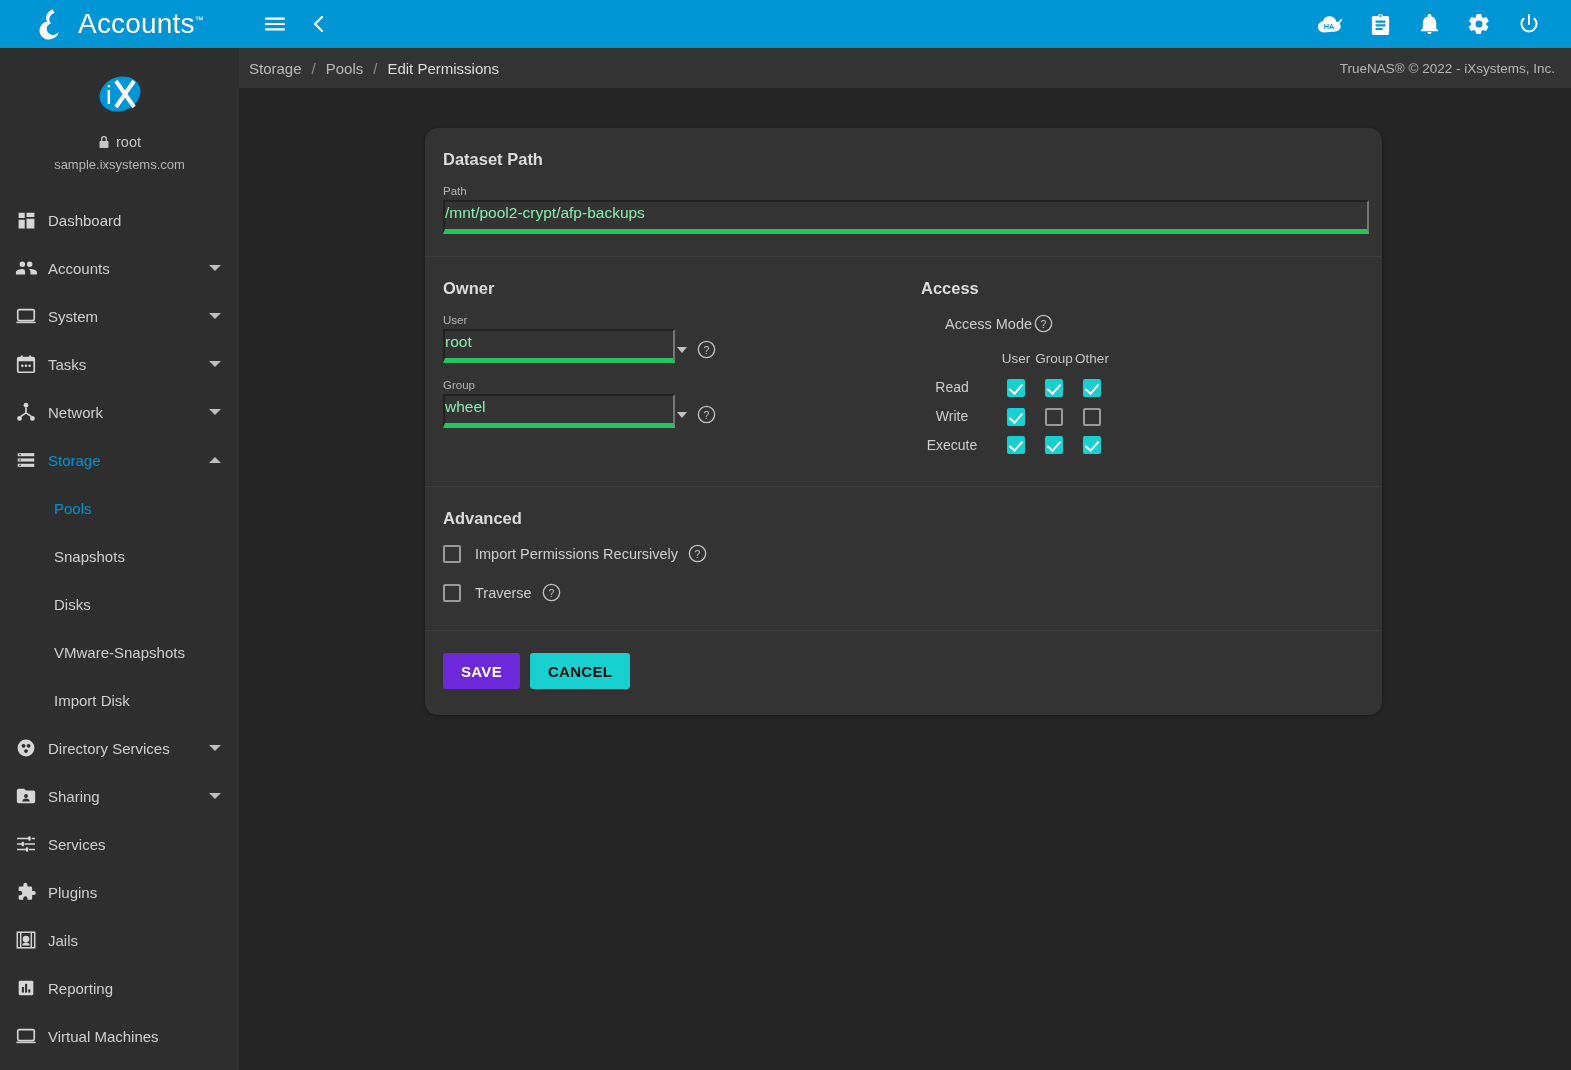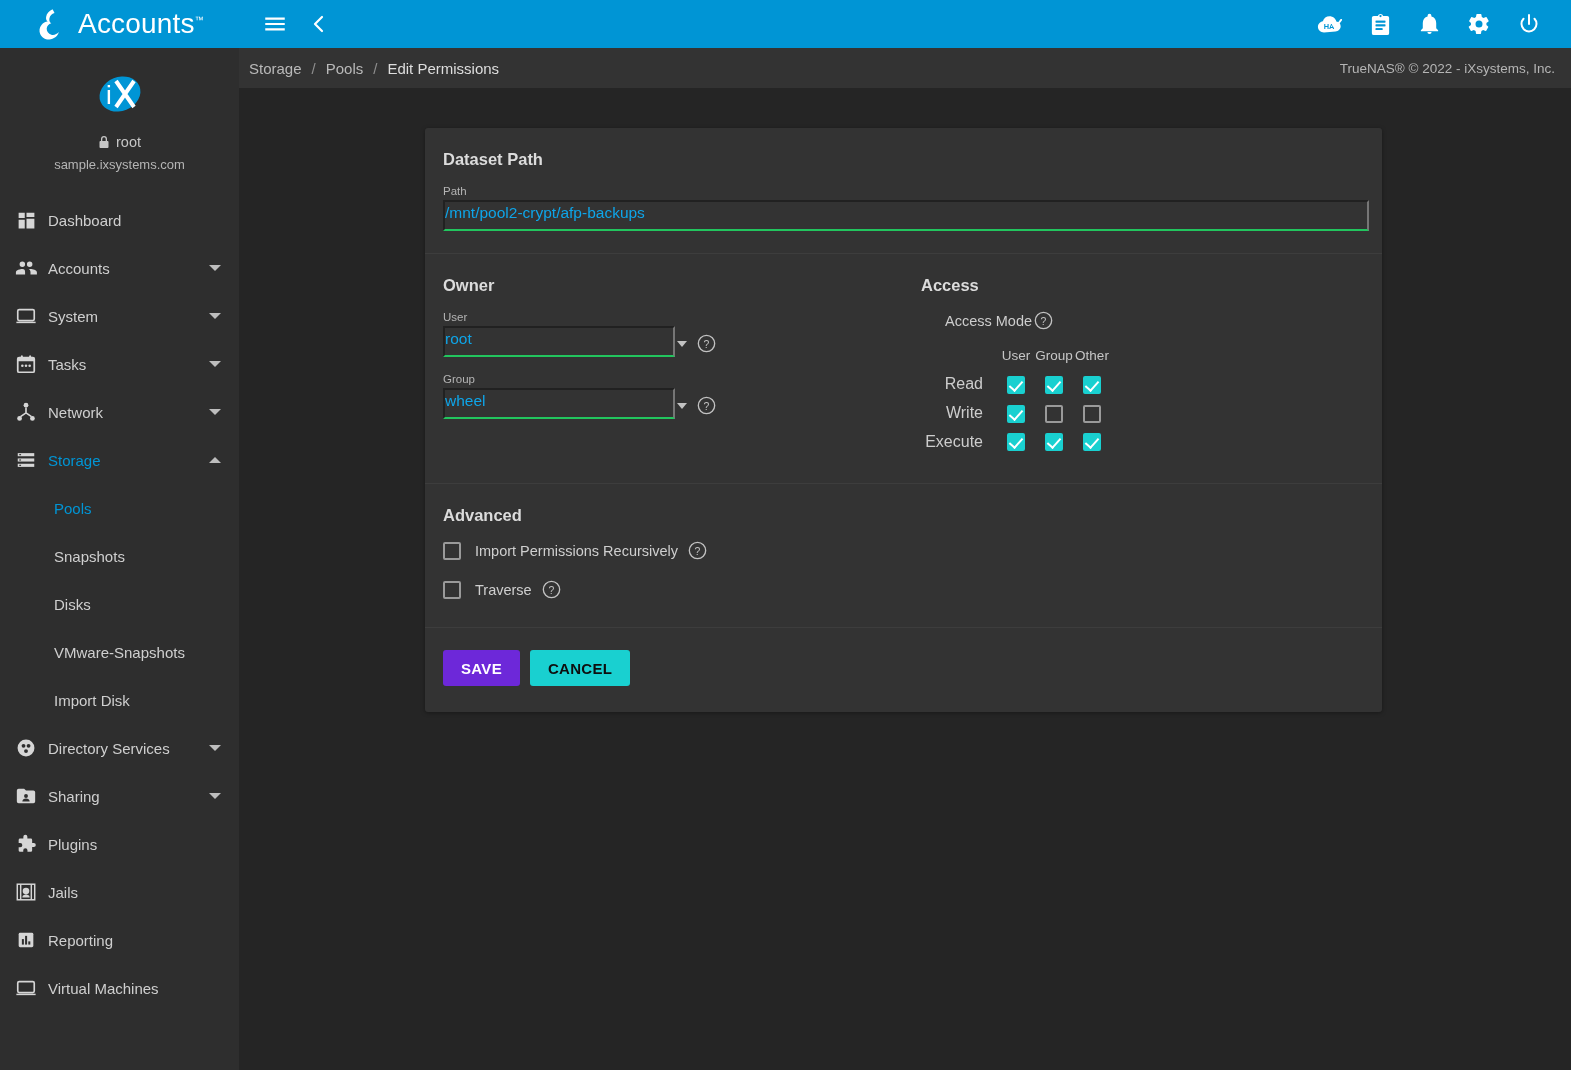--- a/index.html
+++ b/index.html
@@ -83,32 +83,32 @@
   .crumbs { display: flex; align-items: center; font-size: 15px; }
   .crumb { color: #b9b9b9; cursor: pointer; }
   .crumb.current { color: #dedede; cursor: default; }
   .crumb-sep { color: #8e8e8e; margin: 0 10px; }
   .copyright { margin-left: auto; color: #b5b5b5; font-size: 13.5px; }
 
   .workspace { flex: 1; padding: 40px 0 0 0; overflow: auto; }
 
   .card {
     width: 957px; margin-left: 186px; background: #333333;
-    border-radius: 3px; box-shadow: 0 1px 4px rgba(0,0,0,.35);
+    border-radius: 13px; box-shadow: 0 1px 4px rgba(0,0,0,.35);
   }
   .section { padding: 22px 18px 22px 18px; border-bottom: 1px solid #3d3d3d; }
   .section:last-child { border-bottom: none; }
   .section-title { color: #dcdcdc; font-size: 16.5px; font-weight: 700; margin-bottom: 16px; }
 
   
   .field { position: relative; }
   .field-label { color: #b4b4b4; font-size: 11.5px; margin-bottom: 3px; display: block; }
   .field-value {
-    color: #0ea5e9; font-size: 15.5px; padding: 2px 0 7px 0;
-    border-bottom: 2px solid #22c55e; width: 100%; background: transparent;
+    color: #86efac; font-size: 15.5px; padding: 2px 0 7px 0;
+    border-bottom: 5px solid #22c55e; width: 100%; background: transparent;
     font-family: "Liberation Sans", sans-serif; outline: none;
   }
   .field-path { width: 926px; }
 
   .twocol { display: flex; }
   .col-owner { width: 460px; flex: 0 0 460px; }
   .col-access { flex: 1; padding-left: 18px; }
 
   .select-row { display: flex; align-items: flex-end; margin-bottom: 16px; }
   .select-wrap { position: relative; width: 232px; }
@@ -123,21 +123,21 @@
   
   .access-mode-row { display: flex; align-items: center; margin-bottom: 18px; margin-left: 24px; }
   .access-mode-label { color: #cdcdcd; font-size: 14.5px; }
   .perm-table { border-collapse: collapse; }
   .perm-table th {
     color: #c6c6c6; font-size: 13.5px; font-weight: 400; padding: 0 0 12px 0;
     width: 38px; text-align: center;
   }
   .perm-table th.rowhead { width: 76px; }
   .perm-table td { padding: 0 0 10px 0; text-align: center; height: 28px; }
-  .perm-table td.rowlabel { color: #cdcdcd; font-size: 16px; text-align: right; padding-right: 14px; }
+  .perm-table td.rowlabel { color: #cdcdcd; font-size: 14px; text-align: center; padding-right: 14px; }
   .cb {
     width: 18px; height: 18px; display: inline-block; border-radius: 2px;
     vertical-align: middle; cursor: pointer; position: relative;
   }
   .cb.off { border: 2px solid #9a9a9a; background: transparent; }
   .cb.on { background: #19d0d0; border: 2px solid #19d0d0; }
   .cb.on::after {
     content: ""; position: absolute; left: 3px; top: 0px; width: 6px; height: 11px;
     border: solid #ffffff; border-width: 0 2px 2px 0; transform: rotate(42deg);
   }
@@ -344,20 +344,35 @@
             <svg viewBox="0 0 24 24" width="22" height="22">
                 <path fill="currentColor" d="M10 4H4a2 2 0 0 0-2 2v12a2 2 0 0 0 2 2h16a2 2 0 0 0 2-2V8a2 2 0 0 0-2-2h-8z"></path>
                 <circle cx="12" cy="12" r="2.1" fill="#2e2e2e"></circle>
                 <path fill="#2e2e2e" d="M8 18c0-2.2 1.8-3.4 4-3.4s4 1.2 4 3.4z"></path>
               </svg>
           </span>
           <span class="nav-label">Sharing</span>
           <span class="caret"></span>
         </div>
 
+        <div class="nav-item">
+          <span class="nav-ico">
+            <svg viewBox="0 0 24 24" width="22" height="22">
+                <g stroke="currentColor" stroke-width="1.9" stroke-linecap="round">
+                  <path d="M3 6h12M19 6h2M3 12h4M11 12h10M3 18h9M16 18h5"></path>
+                </g>
+                <g fill="currentColor">
+                  <rect x="14.5" y="3.6" width="2.6" height="4.8" rx="1"></rect>
+                  <rect x="7.2" y="9.6" width="2.6" height="4.8" rx="1"></rect>
+                  <rect x="11.8" y="15.6" width="2.6" height="4.8" rx="1"></rect>
+                </g>
+              </svg>
+          </span>
+          <span class="nav-label">Services</span>
+        </div>
 
         <div class="nav-item">
           <span class="nav-ico">
             <svg viewBox="0 0 24 24" width="22" height="22">
                 <path fill="currentColor" d="M20.5 11h-1.8V7.5a1.5 1.5 0 0 0-1.5-1.5H13.5V4.2a2.2 2.2 0 0 0-4.4 0V6H5.5A1.5 1.5 0 0 0 4 7.5V11h1.7a2.3 2.3 0 0 1 0 4.6H4v3.4A1.5 1.5 0 0 0 5.5 20.5H9v-1.7a2.3 2.3 0 0 1 4.6 0v1.7h3.6a1.5 1.5 0 0 0 1.5-1.5v-3.6h1.8a2.2 2.2 0 0 0 0-4.4z"></path>
               </svg>
           </span>
           <span class="nav-label">Plugins</span>
         </div>
 

